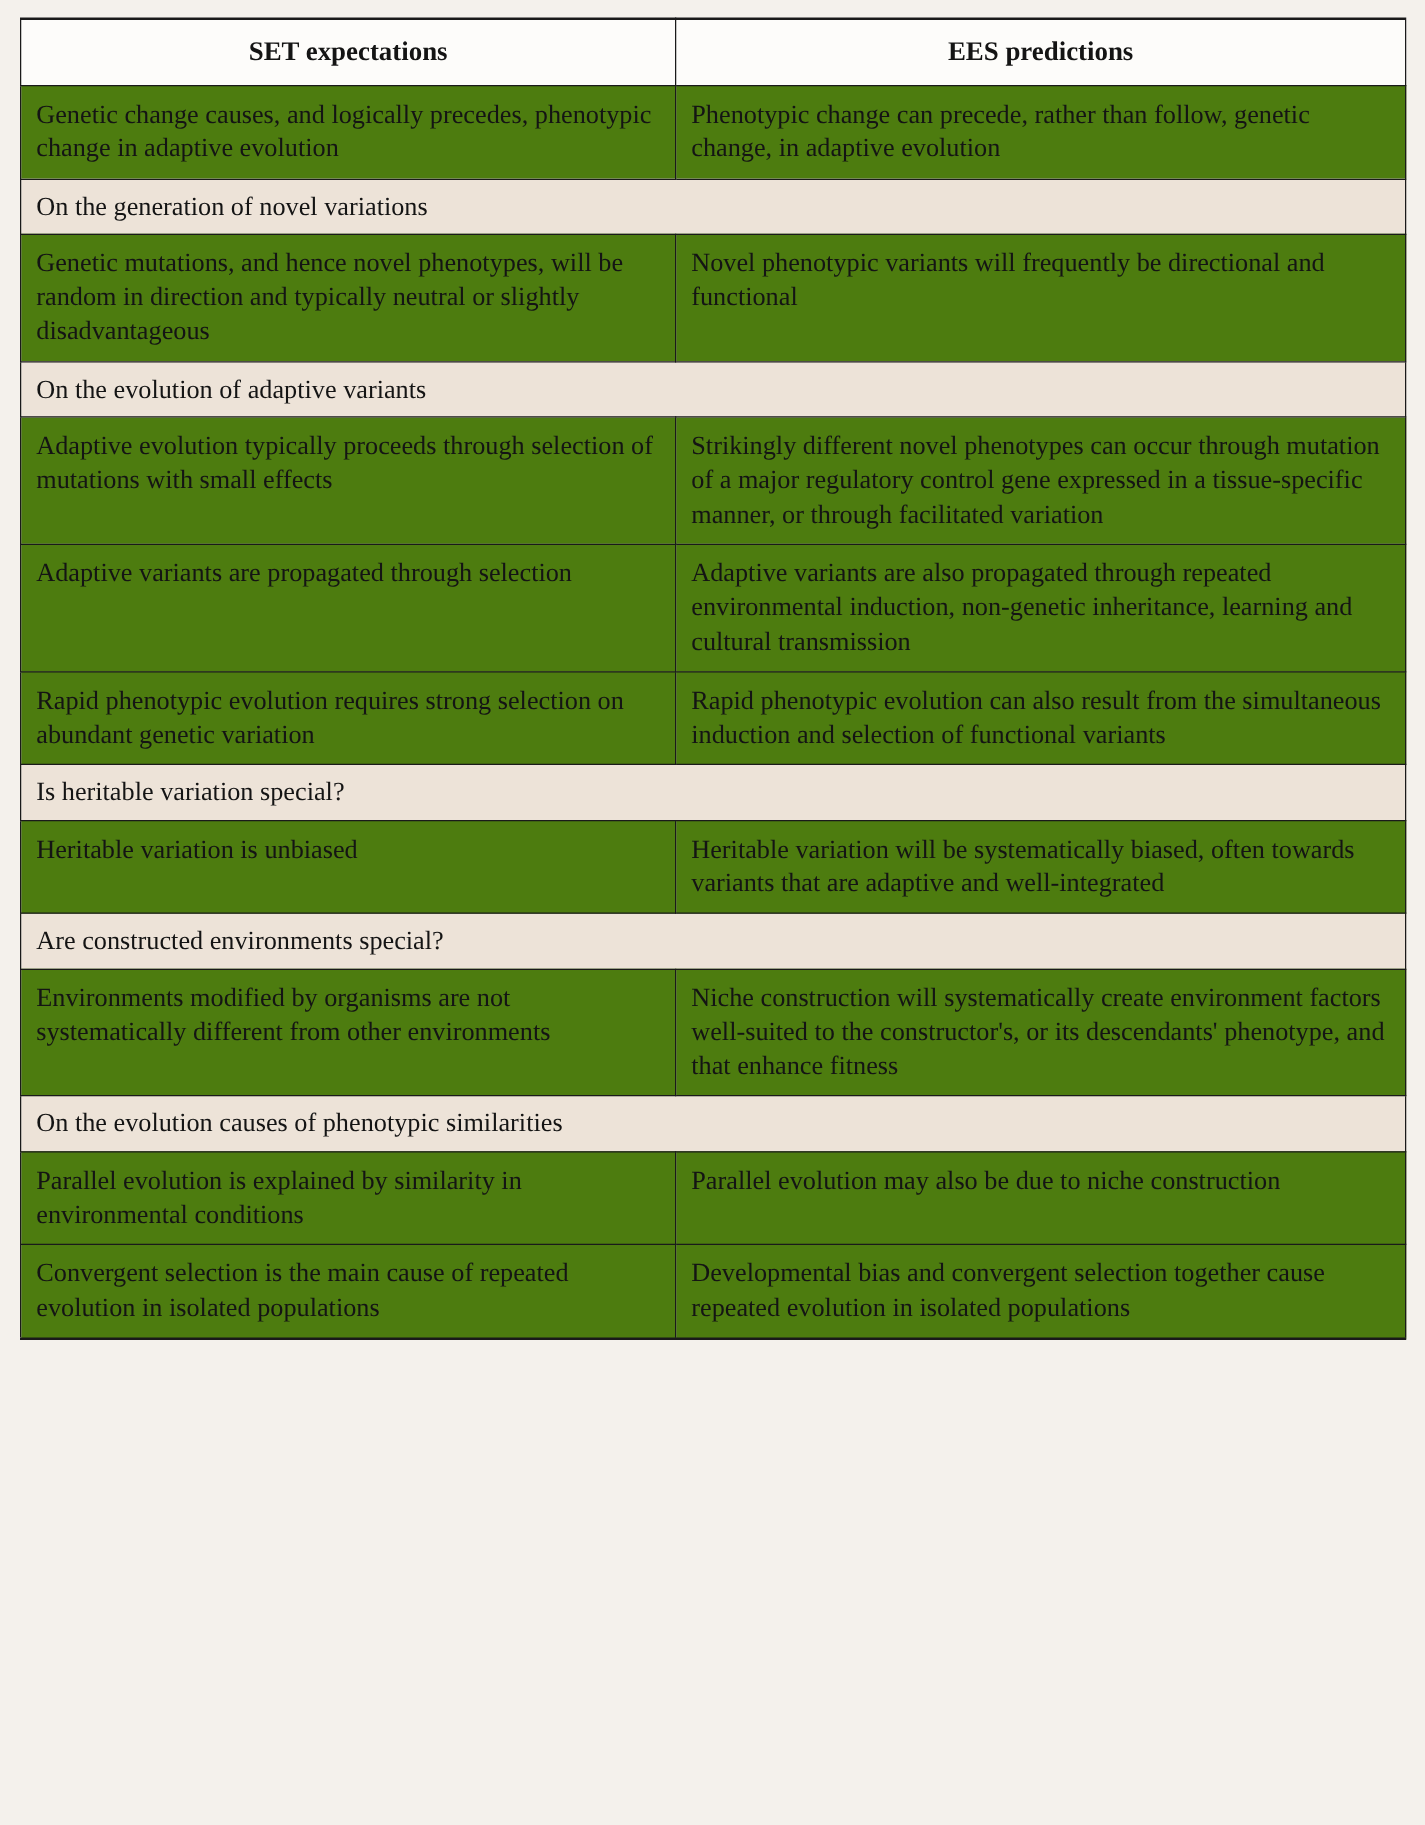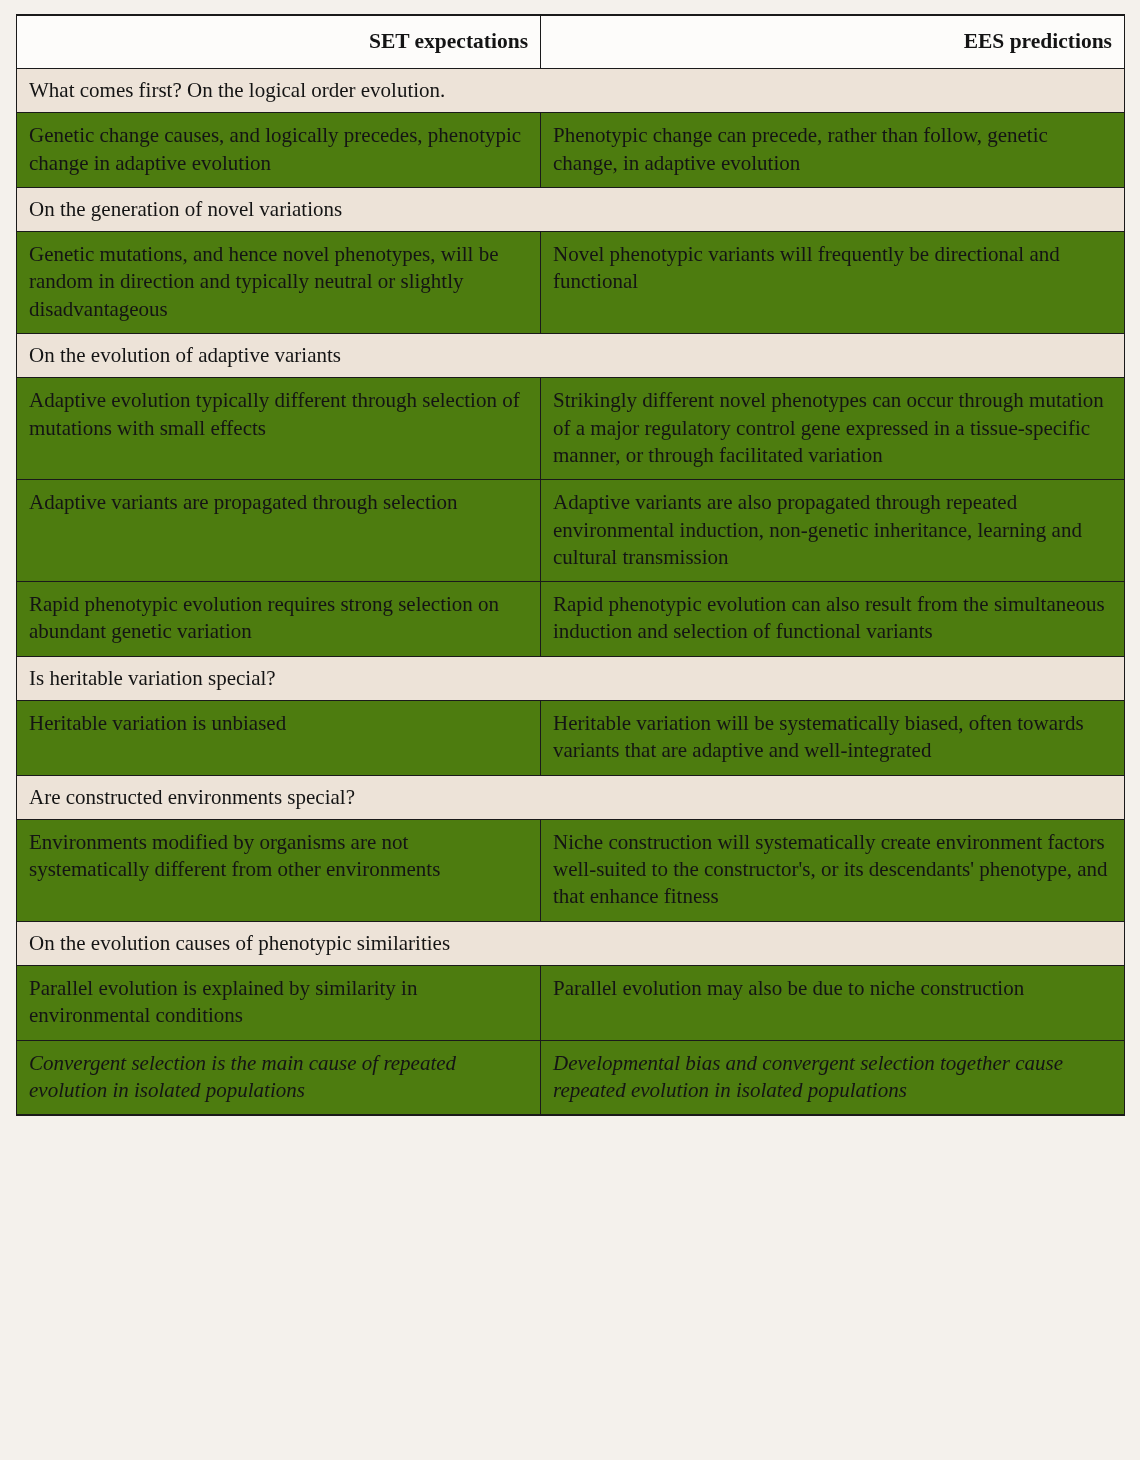--- a/index.html
+++ b/index.html
@@ -37,80 +37,76 @@
     padding: 9px 12px 10px 12px;
     font-size: 21px;
     line-height: 1.30;
     border-left: 1px solid #1a1a1a;
     border-right: 1px solid #1a1a1a;
   }
   thead th {
     font-weight: bold;
     font-size: 21.5px;
     border-bottom: 1.5px solid #1a1a1a;
-    text-align: right;
+    text-align: center;
     background: #fdfcfa;
     padding-top: 12px;
     padding-bottom: 12px;
   }
   tr.section td {
     background: #ede3d8;
     border-top: 1px solid #1a1a1a;
     border-bottom: 1px solid #1a1a1a;
     padding-top: 8px;
     padding-bottom: 8px;
     font-size: 21px;
   }
   tr.pair td {
     border-bottom: 1px solid #1a1a1a;
     background: #4d7c0f;
   }
   tr.pair:last-child td {
     border-bottom: none;
-    font-style: italic;
   }
 </style>
 </head>
 <body>
 
 <div class="page">
   <table class="cmp">
     <colgroup>
       <col class="c1">
       <col class="c2">
     </colgroup>
     <thead>
       <tr>
         <th>SET expectations</th>
         <th>EES predictions</th>
       </tr>
     </thead>
     <tbody>
 
-      <tr class="section">
-        <td colspan="2">What comes first? On the logical order evolution.</td>
-      </tr>
       <tr class="pair">
         <td>Genetic change causes, and logically precedes, phenotypic change in adaptive evolution</td>
         <td>Phenotypic change can precede, rather than follow, genetic change, in adaptive evolution</td>
       </tr>
 
       <tr class="section">
         <td colspan="2">On the generation of novel variations</td>
       </tr>
       <tr class="pair">
         <td>Genetic mutations, and hence novel phenotypes, will be random in direction and typically neutral or slightly disadvantageous</td>
         <td>Novel phenotypic variants will frequently be directional and functional</td>
       </tr>
 
       <tr class="section">
         <td colspan="2">On the evolution of adaptive variants</td>
       </tr>
       <tr class="pair">
-        <td>Adaptive evolution typically different through selection of mutations with small effects</td>
+        <td>Adaptive evolution typically proceeds through selection of mutations with small effects</td>
         <td>Strikingly different novel phenotypes can occur through mutation of a major regulatory control gene expressed in a tissue-specific manner, or through facilitated variation</td>
       </tr>
       <tr class="pair">
         <td>Adaptive variants are propagated through selection</td>
         <td>Adaptive variants are also propagated through repeated environmental induction, non-genetic inheritance, learning and cultural transmission</td>
       </tr>
 
       <tr class="pair">
         <td>Rapid phenotypic evolution requires strong selection on abundant genetic variation</td>
         <td>Rapid phenotypic evolution can also result from the simultaneous induction and selection of functional variants</td>

